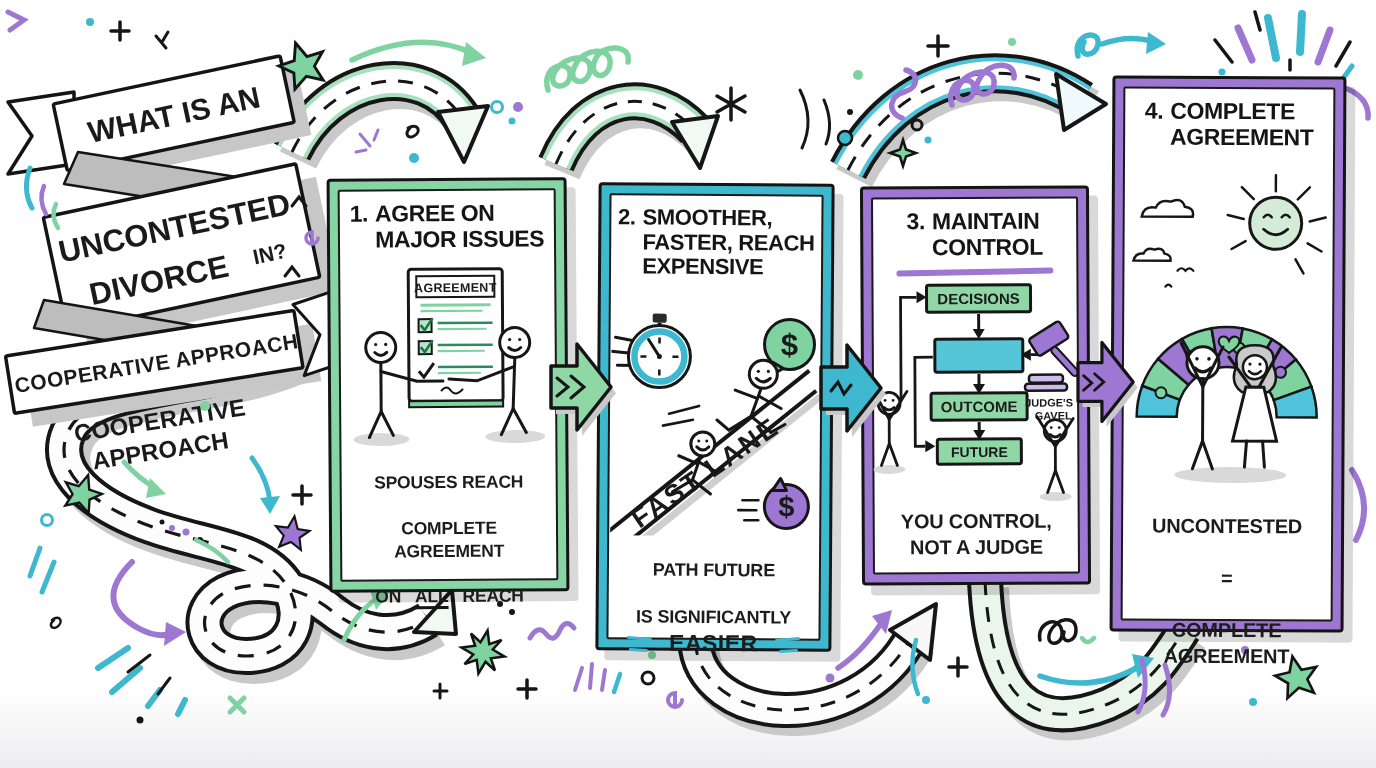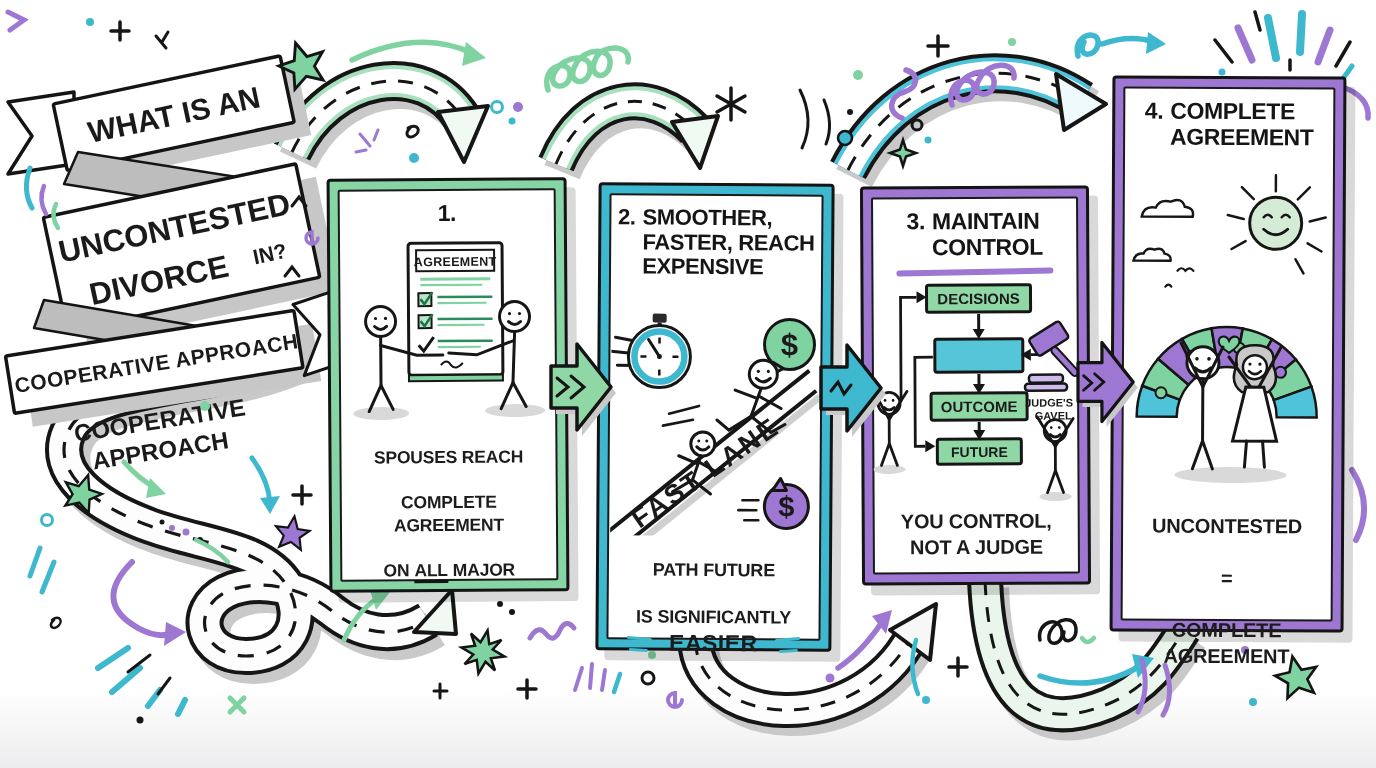--- a/index.html
+++ b/index.html
@@ -19,21 +19,21 @@
   .pcontent{background:#ffffff;border:2.5px solid #1a1a1a;border-radius:2px;height:100%;
     box-sizing:border-box;display:flex;flex-direction:column;align-items:center;
     padding:10px 6px 12px;}
   .ptitle{display:flex;align-items:flex-start;gap:7px;color:#151515;
     font-weight:700;line-height:1.12;letter-spacing:-0.4px;}
   .pnum{white-space:nowrap;}
   .ptext{white-space:pre-line;}
   .punderline{height:6px;border-radius:3px;margin:8px auto 6px;transform:rotate(-0.8deg);}
   .pcaption{margin-top:auto;text-align:center;font-weight:700;color:#1c1c1c;
     line-height:1.3;white-space:pre-line;letter-spacing:-0.2px;}
-  .u-all{border-bottom:3.5px solid #141414;margin:0 5px;padding-bottom:0;text-align:right;}
+  .u-all{border-bottom:3.5px solid #141414;margin:0 14px;padding-bottom:0;text-align:right;}
   .easier-row{display:flex;align-items:center;justify-content:center;gap:17px;}
   .easier-word{font-size:23px;letter-spacing:0.5px;}
   .illus{flex:0 0 auto;}
 </style>
 </head>
 <body>
 
 <div id="stage">
 
 <svg id="art" width="1376" height="768" viewBox="0 0 1376 768">
@@ -218,20 +218,22 @@
     <circle cx="917" cy="125" r="5" fill="none" stroke="#161616" stroke-width="3"></circle>
     <circle cx="928" cy="140" r="3.5" fill="#3eb8cf"></circle>
     <circle cx="1012" cy="42" r="4" fill="#7fd3a0"></circle>
   </g>
 </svg>
 
 <div class="panel" style="--acc:#87d5a4;left:328px;top:178px;width:240px;height:414px;transform:rotate(-0.4deg);">
   <div class="pcontent">
     <div class="ptitle" style="font-size:23px;">
       <span class="pnum">1.</span>
+      <span class="ptext">AGREE ON
+MAJOR ISSUES</span>
     </div>
     <div class="punderline" style="width:88%;background:#3eb8cf;"></div>
     <svg class="illus" width="206" height="182" viewBox="0 0 206 182">
       <ellipse cx="36" cy="172" rx="28" ry="6.5" fill="#d9d9d9"></ellipse>
       <ellipse cx="170" cy="170" rx="30" ry="6.5" fill="#d9d9d9"></ellipse>
       <g>
         <rect x="64" y="2" width="94" height="132" rx="3" fill="#ffffff" stroke="#161616" stroke-width="3"></rect>
         <rect x="72" y="9" width="78" height="21" fill="#ffffff" stroke="#161616" stroke-width="2"></rect>
         <text x="111" y="25" font-size="12.5" text-anchor="middle" letter-spacing="0.3">AGREEMENT</text>
         <line x1="76" y1="38" x2="146" y2="38" stroke="#7fd3a0" stroke-width="3"></line>
@@ -265,21 +267,21 @@
         <circle cx="175" cy="73" r="1.6" fill="#161616" stroke="none"></circle>
         <path d="M 164,81 q 6,6 12,0"></path>
         <path d="M 170,91 L 168,142"></path>
         <path d="M 169,100 L 132,114 L 104,112"></path>
         <path d="M 168,142 L 156,168 M 168,142 L 181,166"></path>
       </g>
     </svg>
     <div class="pcaption" style="font-size:17.5px;">
       <span>SPOUSES REACH</span><br>
       <span>COMPLETE AGREEMENT</span><br>
-      <span>ON</span><span class="u-all">ALL</span><span>MAJOR</span>
+      <span>ON</span><span class="u-all">ALL</span><span>REACH</span>
     </div>
   </div>
 </div>
 
 <div class="panel" style="--acc:#3eb8cf;left:597px;top:183px;width:236px;height:468px;transform:rotate(0.4deg);">
   <div class="pcontent">
     <div class="ptitle" style="font-size:22px;">
       <span class="pnum">2.</span>
       <span class="ptext">SMOOTHER,
 FASTER, REACH

